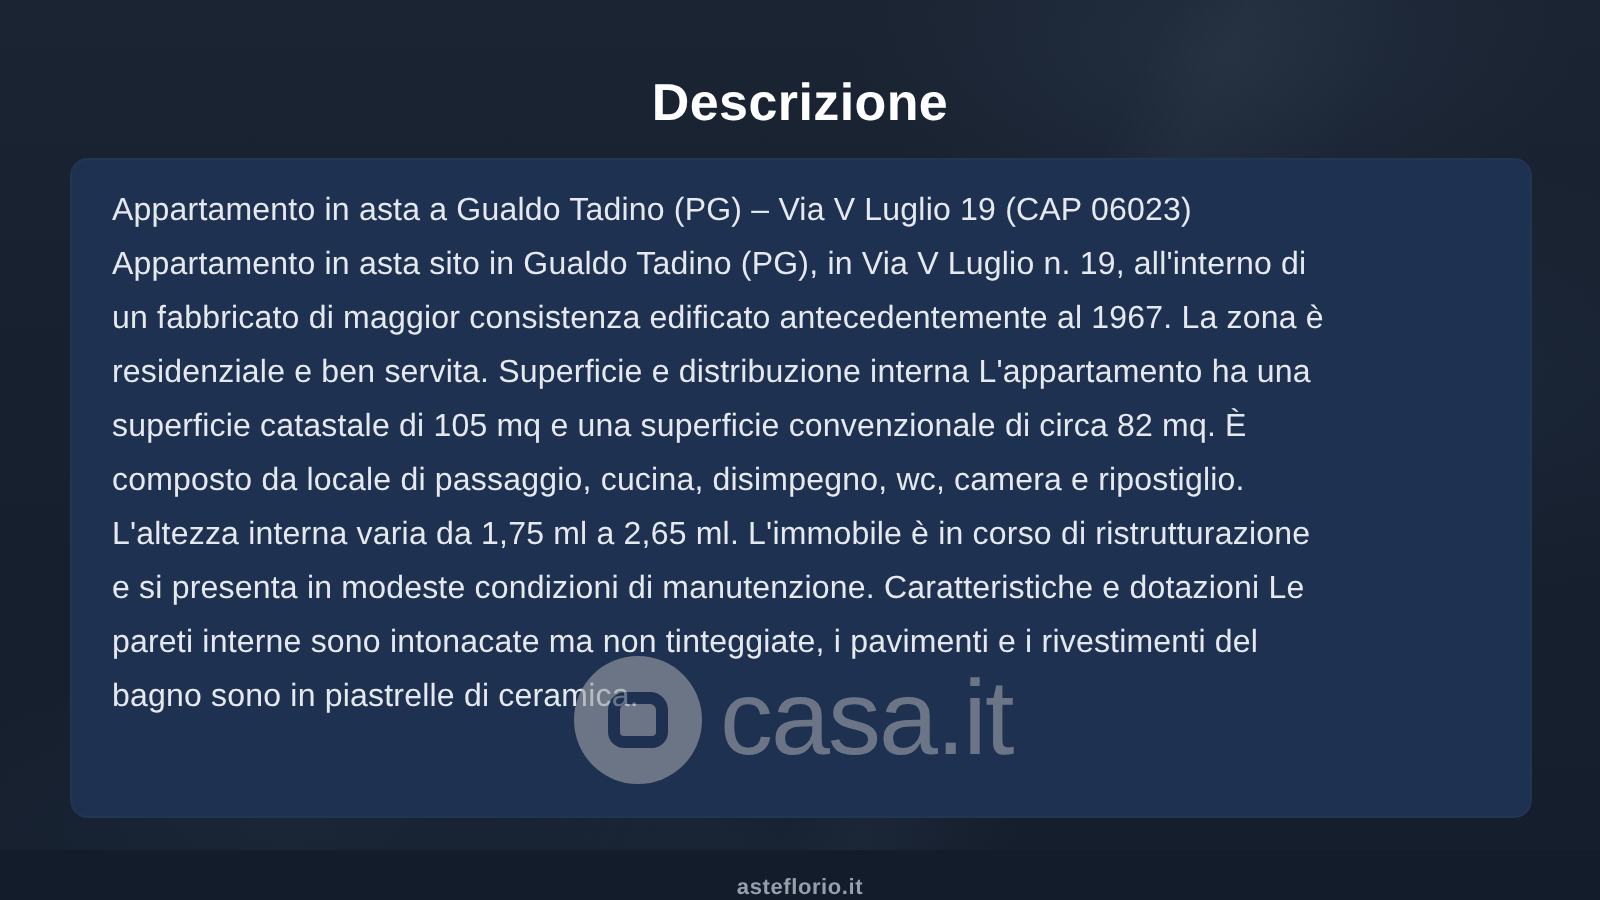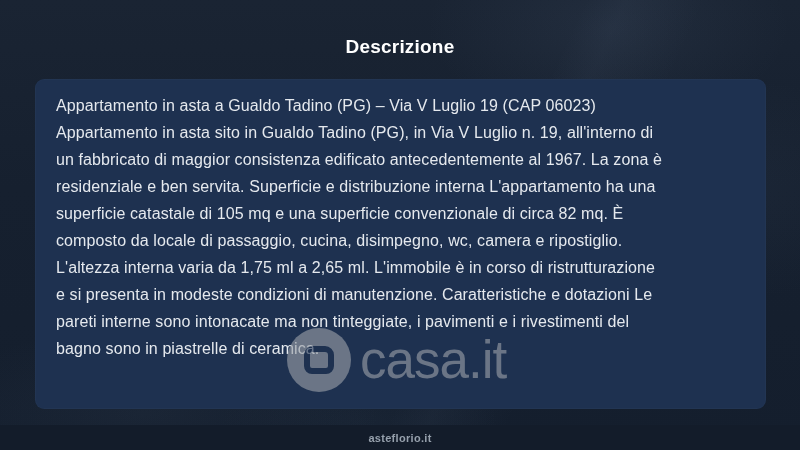--- a/index.html
+++ b/index.html
@@ -28,21 +28,21 @@
       radial-gradient(340px 120px at 18% 92%, rgba(80,100,125,0.10), rgba(0,0,0,0) 70%),
       radial-gradient(200px 90px at 45% 94%, rgba(70,95,120,0.09), rgba(0,0,0,0) 70%),
       linear-gradient(115deg, rgba(0,0,0,0) 58%, rgba(120,140,170,0.05) 62%, rgba(0,0,0,0) 70%),
       linear-gradient(180deg, var(--bg-top) 0%, var(--bg-base) 42%, #141e2d 100%);
   }
   .page-title{
     position:absolute;
     top:36px;left:0;right:0;
     text-align:center;
     color:var(--title-color);
-    font-size:19px;
+    font-size:26px;
     font-weight:bold;
     letter-spacing:0.2px;
   }
   .description-panel{
     position:absolute;
     left:35px;top:79px;
     width:731px;height:330px;
     background:var(--panel-bg);
     border-radius:9px;
     box-shadow:0 0 0 1px rgba(255,255,255,0.02) inset;
@@ -85,21 +85,21 @@
     letter-spacing:-1px;
     margin-left:9px;
     line-height:64px;
   }
   .footer-bar{
     position:absolute;
     left:0;bottom:0;
     width:800px;height:25px;
     background:var(--footer-bg);
     display:flex;
-    align-items:center;
+    align-items:flex-end;
     justify-content:center;
   }
   .footer-site{
     color:var(--footer-text);
     font-size:11px;
     font-weight:bold;
     letter-spacing:0.3px;
   }
 </style>
 </head>

